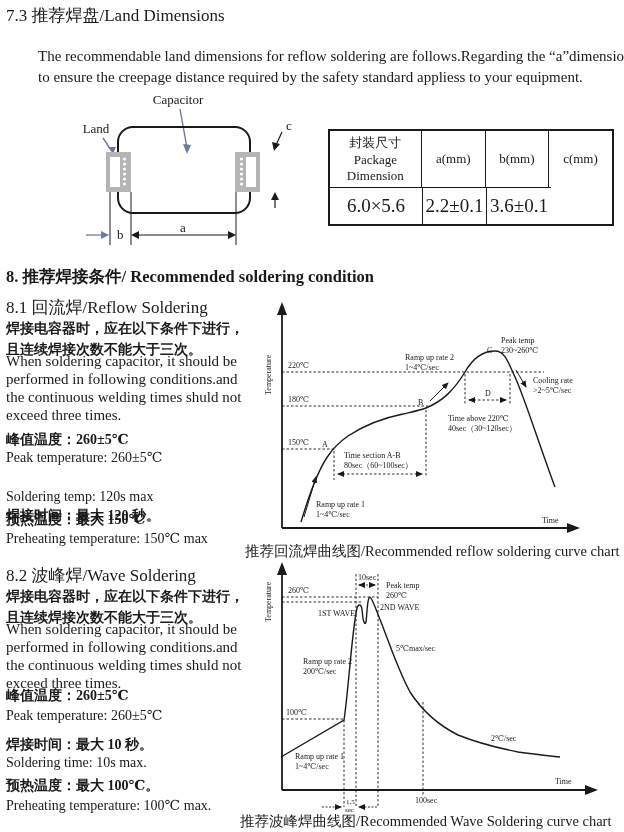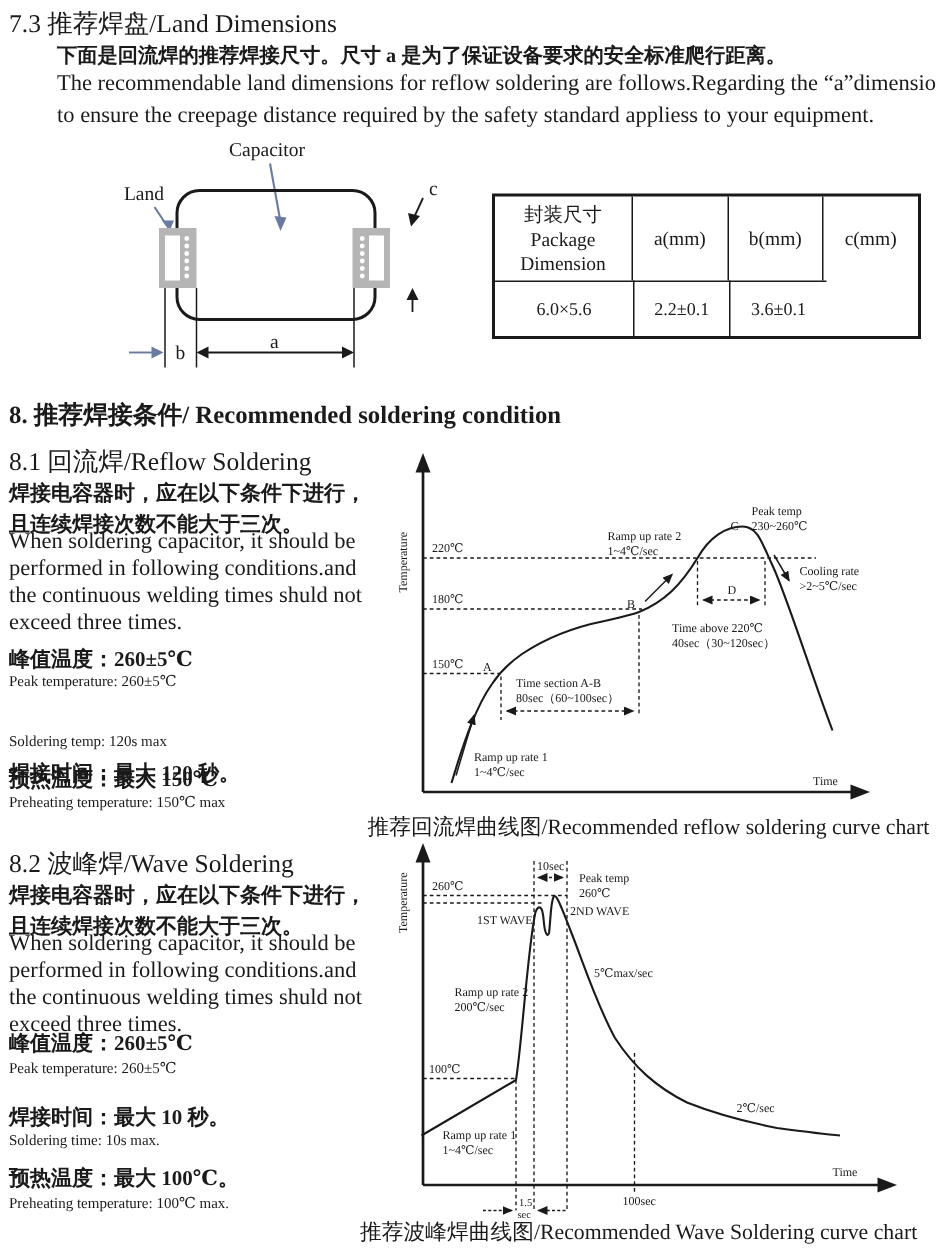--- a/index.html
+++ b/index.html
@@ -9,43 +9,42 @@
     overflow:hidden;margin:0 auto;
   }
   .abs{position:absolute;white-space:nowrap;}
   .h1{font-size:17px;}
   .h2{font-size:17px;}
   .bold{font-weight:bold;}
   .cnline{font-size:13.5px;font-weight:600;}
   .cnpara{font-size:14px;font-weight:600;}
   .enline{font-size:15px;}
   .metric-cn{font-size:14px;font-weight:600;}
-  .metric-en{font-size:10px;}
+  .metric-en{font-size:14px;}
   .caption{font-size:14.5px;}
   
   .ltable{position:absolute;left:328px;top:129px;width:286px;border:2px solid #1a1a1a;box-sizing:border-box;}
   .lrow{display:flex;}
   .lcell{box-sizing:border-box;border-left:1.5px solid #1a1a1a;display:flex;flex-direction:column;
          align-items:center;justify-content:center;font-size:13px;text-align:left;}
   .lcell:first-child{border-left:none;}
-  .lrow.body .lcell{border-top:1.5px solid #1a1a1a;font-size:12px;}
+  .lrow.body .lcell{border-top:1.5px solid #1a1a1a;font-size:19px;}
   .c1{width:92px;} .c2{width:65px;} .c3{width:64px;} .c4{width:65px;}
   .hrow{height:56px;} .brow{height:37px;}
   svg text{font-family:"Liberation Serif","DejaVu Serif",serif;fill:#1a1a1a;}
   .ct{font-size:8px;}
   .ct7{font-size:7px;}
   .dg{font-size:13px;}
 </style>
 </head>
 <body>
 
 <div class="page">
 
   <div class="abs h1" style="left:6px;top:4px;">7.3  推荐焊盘/Land Dimensions</div>
-  <div class="abs cnline" style="left:38px;top:28px;">下面是回流焊的推荐焊接尺寸。尺寸 a 是为了保证设备要求的安全标准爬行距离。</div>
   <div class="abs enline" style="left:38px;top:48px;">The recommendable land dimensions for reflow soldering are follows.Regarding the “a”dimension</div>
   <div class="abs enline" style="left:38px;top:69px;">to ensure the creepage distance required by the safety standard appliess to your equipment.</div>
 
   <svg class="abs" style="left:12px;top:92px;" width="312" height="162" viewBox="0 0 312 162">
     <text class="dg" x="166" y="12" text-anchor="middle">Capacitor</text>
     <line x1="168" y1="17" x2="175" y2="56" stroke="#6b7ba0" stroke-width="1.4"></line>
     <polygon points="175,62 171,52 179,53" fill="#6b7ba0"></polygon>
 
     <text class="dg" x="84" y="41" text-anchor="middle">Land</text>
     <line x1="91" y1="46" x2="99" y2="58" stroke="#6b7ba0" stroke-width="1.4"></line>

